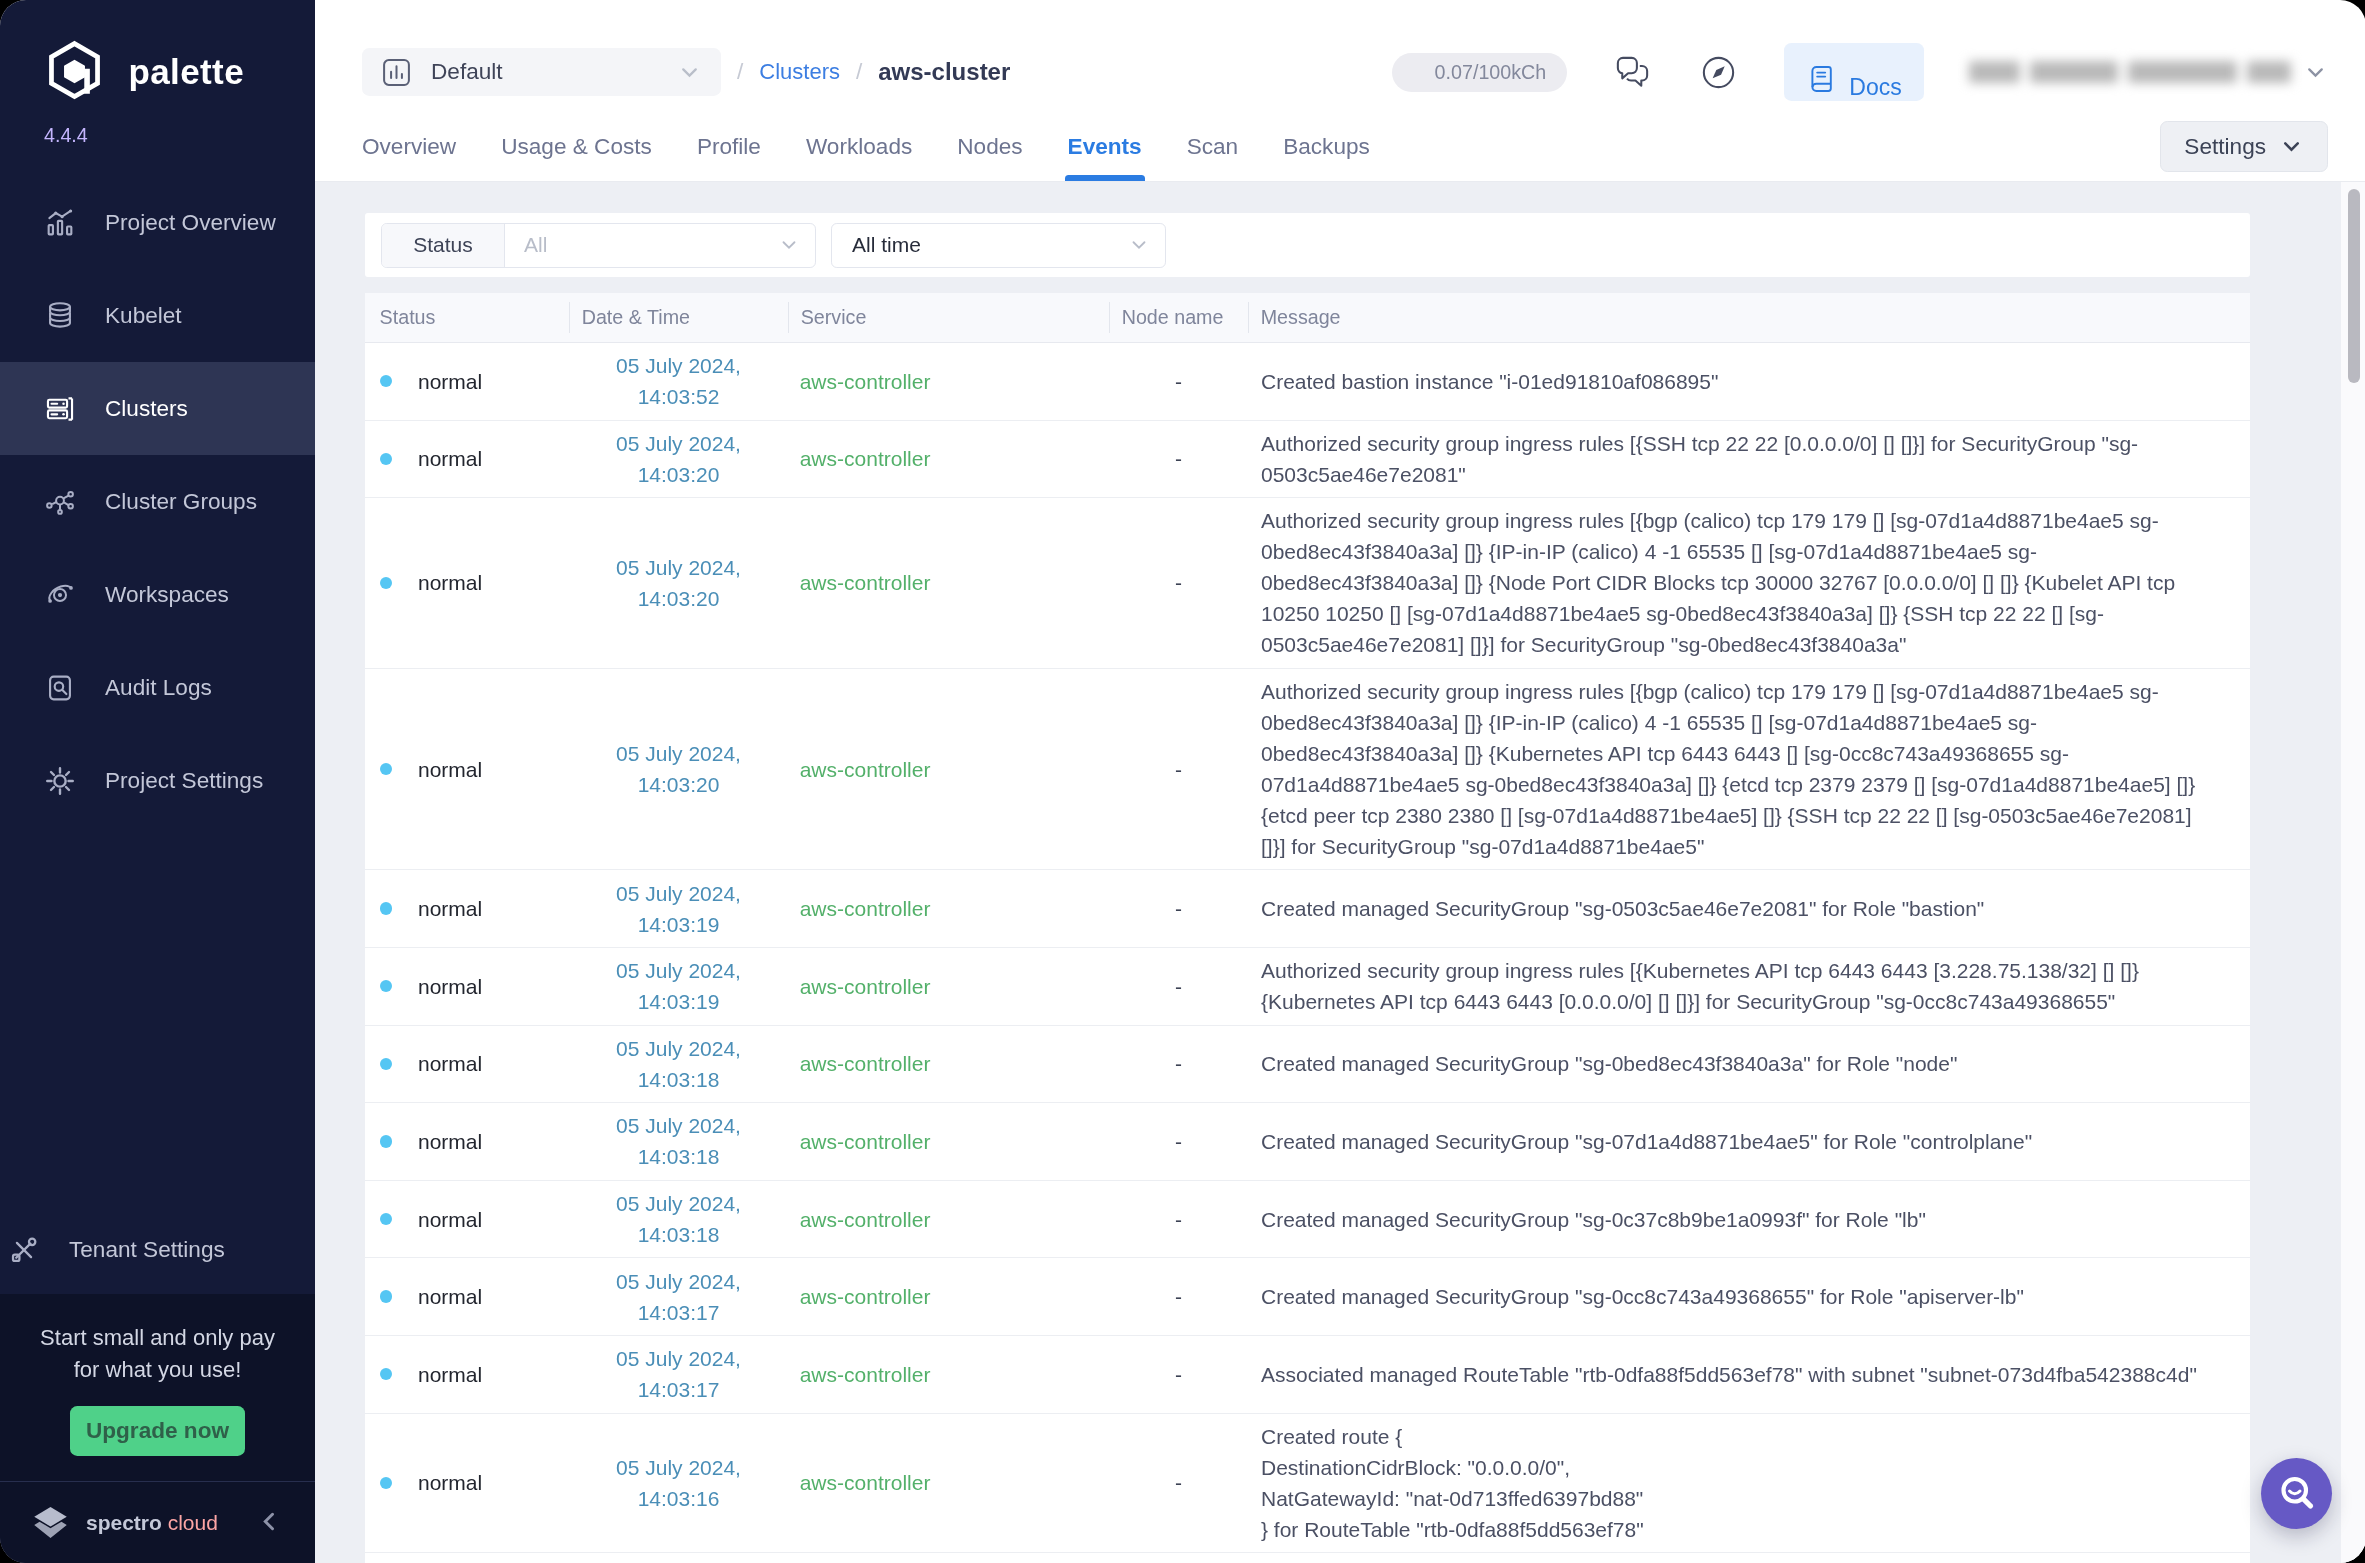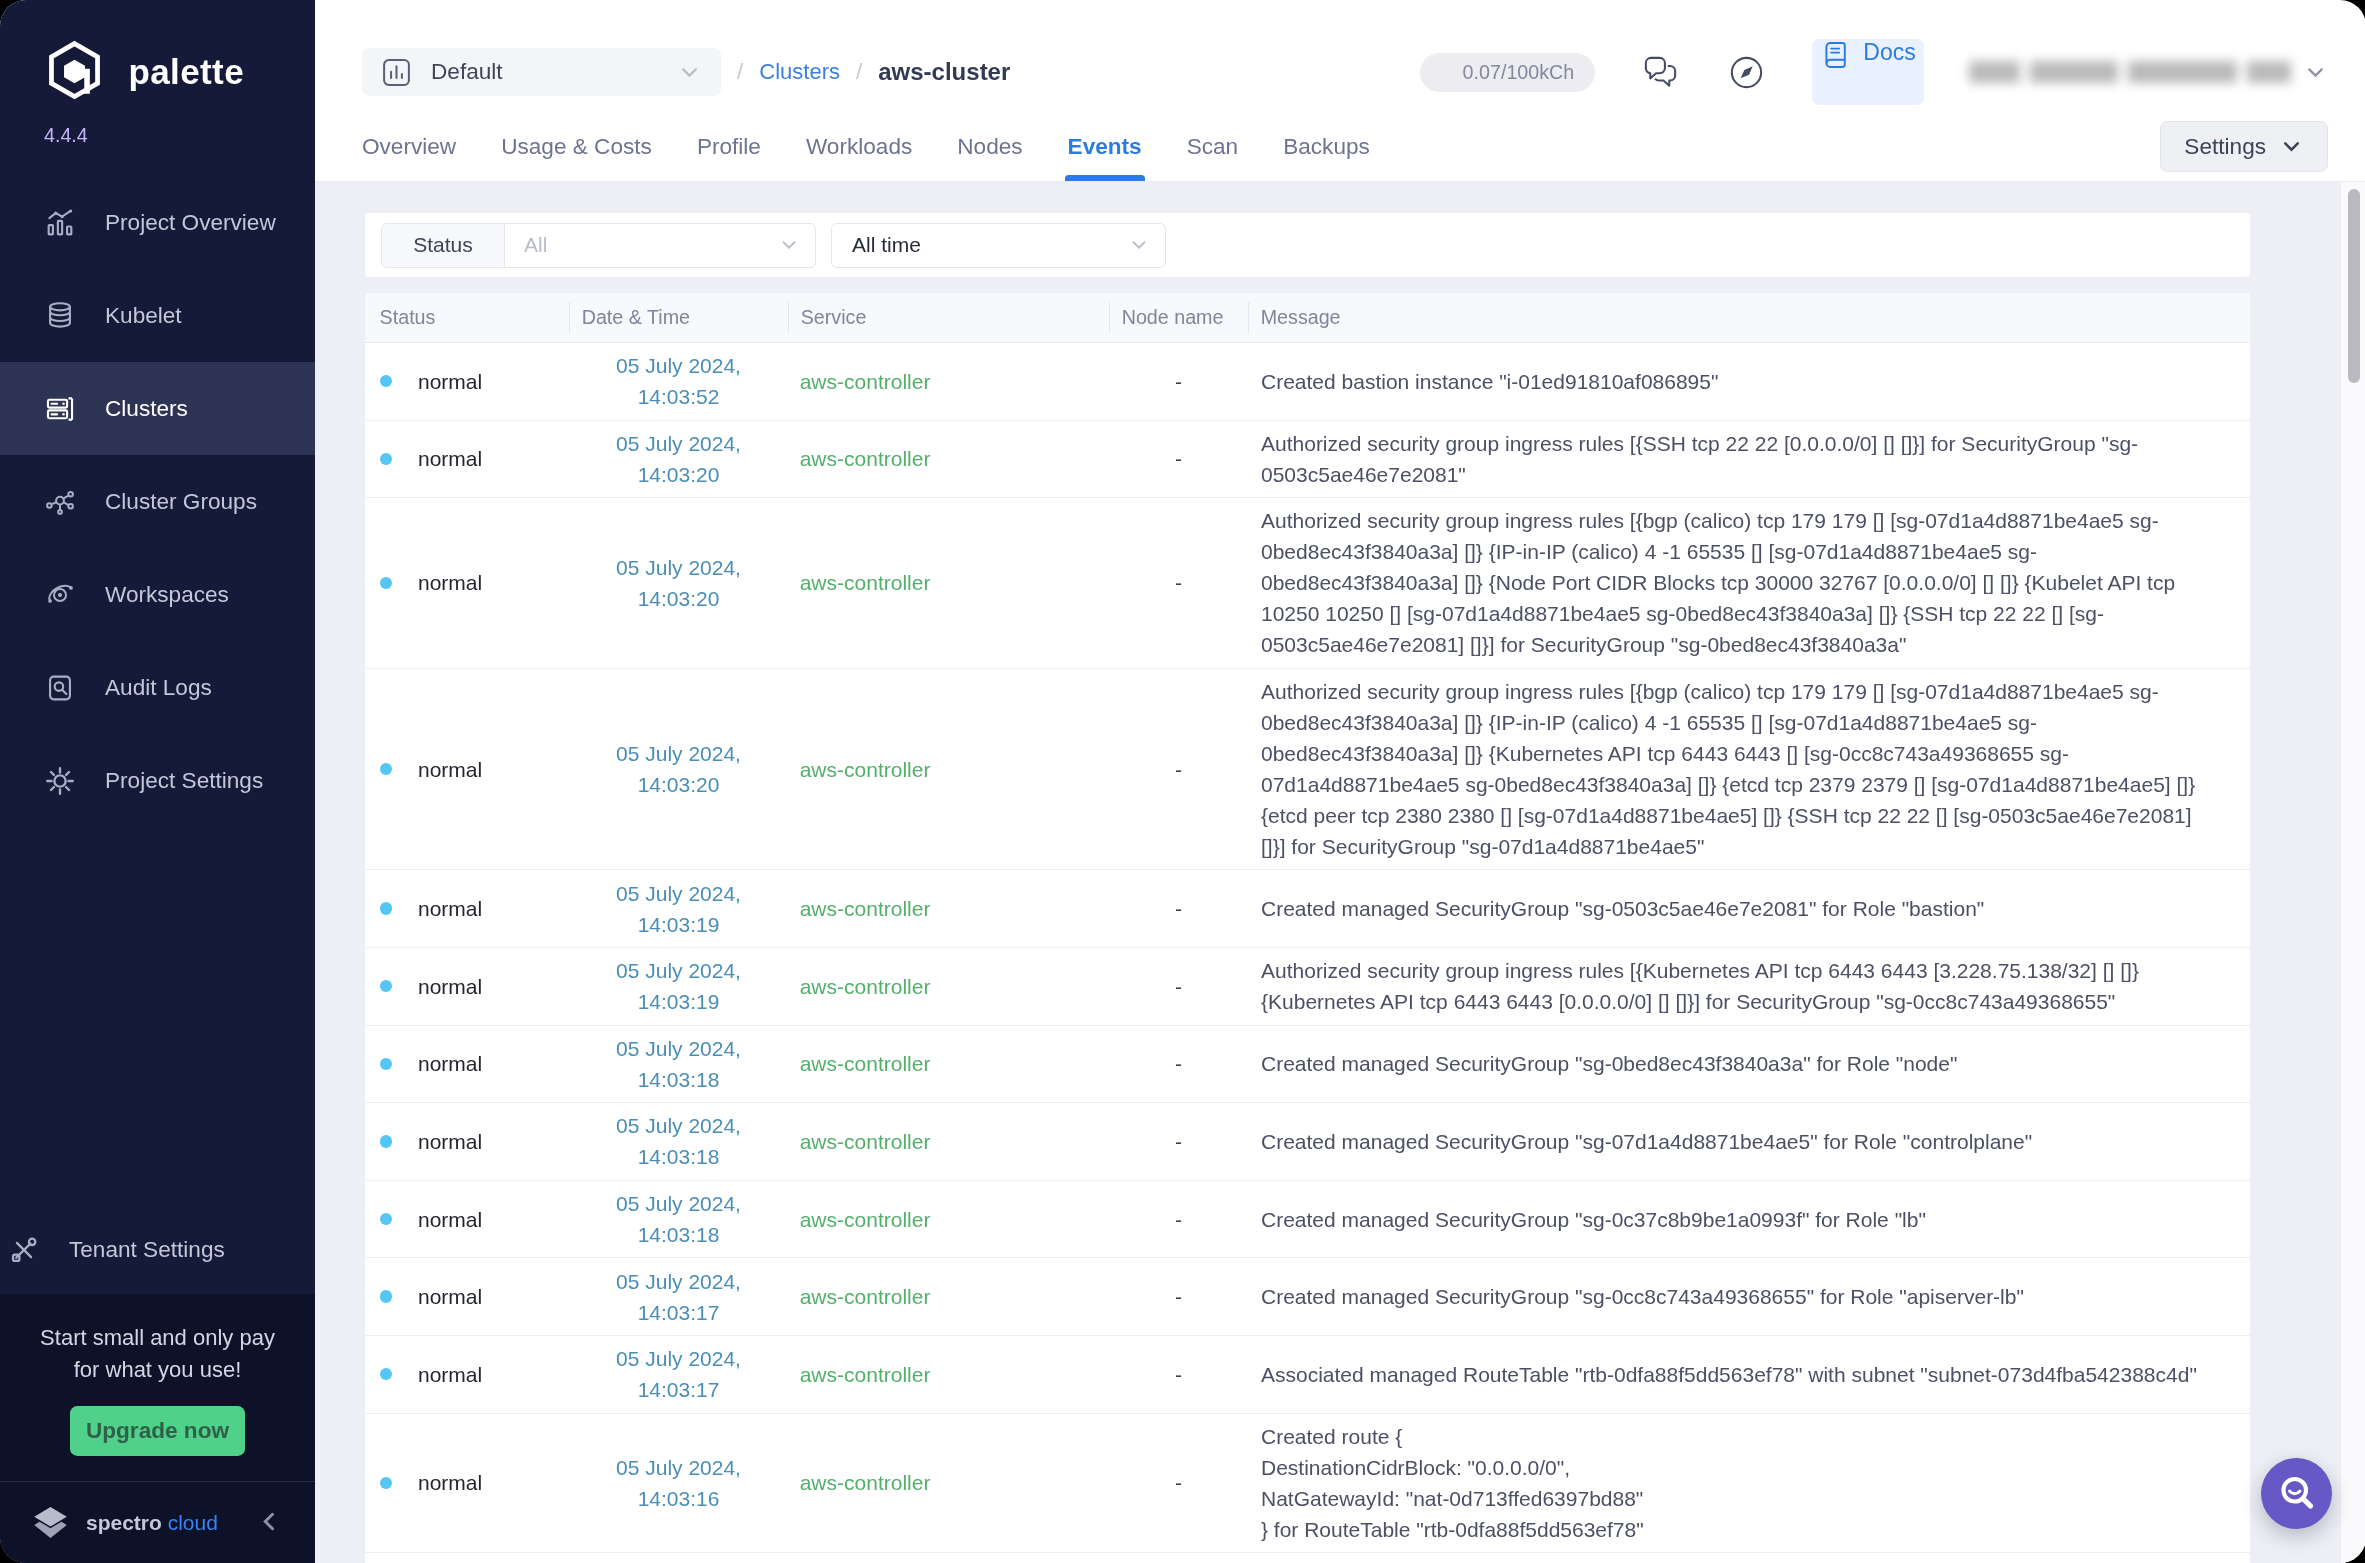--- a/index.html
+++ b/index.html
@@ -20,21 +20,21 @@
   .nav-item.active .nicon { color:#fff; }
   .side-spacer { flex:1; }
   .tenant-item { height:88px;padding-left:6px; }
   .promo { background:#0d1228; padding:28px 29px 25px; text-align:center; }
   .promo-text { font-size:22px; color:#d3d7e4; line-height:1.45; }
   .promo-btn { margin-top:20.4px; background:#4fd189; color:#2f6049; font-size:22.6px; font-weight:600; border:none; border-radius:7.3px; width:175px; height:50px; cursor:pointer; font-family:inherit; }
   .side-footer { background:#0d1228; border-top:1.5px solid #272e4e; height:82px; display:flex; align-items:center; padding:0 31px; gap:16px; }
   .side-footer .flogo svg { width:39px; height:39px; color:#b7bccd; display:block; }
   .brand { font-size:21px; }
   .brand .b1 { color:#c4c8d8; font-weight:600; }
-  .brand .b2 { color:#3b82f6; font-weight:400; }
+  .brand .b2 { color:#fca5a5; font-weight:400; }
   .collapse-btn { margin-left:auto; color:#8d92a8; cursor:pointer; }
   .collapse-btn svg { width:29px; height:29px; }
 
   
   .main { flex:1; min-width:0; display:flex; flex-direction:column; position:relative;margin-top:32px; }
 
   .topbar { height:80px; background:#fff; display:flex; align-items:center; padding:0 38px 0 47px; }
   .project-pill { width:359px; height:48px; background:#f4f5f8; border-radius:7.3px; display:flex; align-items:center; padding:0 19px; gap:19px; cursor:pointer; }
   .project-pill .picon { color:#5a6076; display:flex; }
   .project-pill .picon svg { width:31px; height:31px; }
@@ -42,21 +42,21 @@
   .chev { color:#b9bec9; display:flex; }
   .chev svg { width:25px; height:25px; }
   .project-pill .chev { margin-left:auto; }
   .crumb-sep { color:#c6cad4; font-size:22.6px; margin:0 16px; }
   .crumb-link { color:#3c7ee2; font-size:22px; cursor:pointer; }
   .crumb-current { color:#333a55; font-size:24px; font-weight:600; }
   .topbar-right { margin-left:auto; display:flex; align-items:center; gap:45px; }
   .usage-pill { background:#ececf1; border-radius:20.4px; height:39px; display:flex; align-items:center; justify-content:flex-end; padding:0 20.4px; min-width:175px; font-size:19.7px; color:#83889c; }
   .icon-btn { color:#454b60; cursor:pointer; display:flex; }
   .icon-btn svg { width:41px; height:41px; }
-  .docs-pill { background:#e8f1fd; border-radius:7.3px; height:66px; display:flex; align-items:flex-start; gap:11.7px; padding:0 8px; color:#2a7ae0; font-size:23px; cursor:pointer; }
+  .docs-pill { background:#e8f1fd; border-radius:7.3px; height:58px; display:flex; align-items:flex-end; gap:11.7px; padding:0 22px; color:#2a7ae0; font-size:23px; cursor:pointer; }
   .docs-pill svg { width:32px; height:32px; }
   .user-menu { display:flex; align-items:center; gap:11.7px; cursor:pointer; }
   .user-blur { display:flex; align-items:center; gap:10.2px; filter:blur(5.1px); }
   .ub { height:22px; background:#b9b9b9; border-radius:2.2px; }
   .user-menu .chev { color:#8d93a4; }
 
   .tabsbar { height:70px; border-bottom:1.5px solid #e9ebf0; display:flex; padding:0 38px 0 47px; background:#fff; }
   .tabs { display:flex; gap:45px; height:100%; }
   .tab { font-size:22.6px; color:#6d7490; position:relative; display:flex; align-items:center; cursor:pointer; }
   .tab.active { color:#2b7ce2; font-weight:600; }

